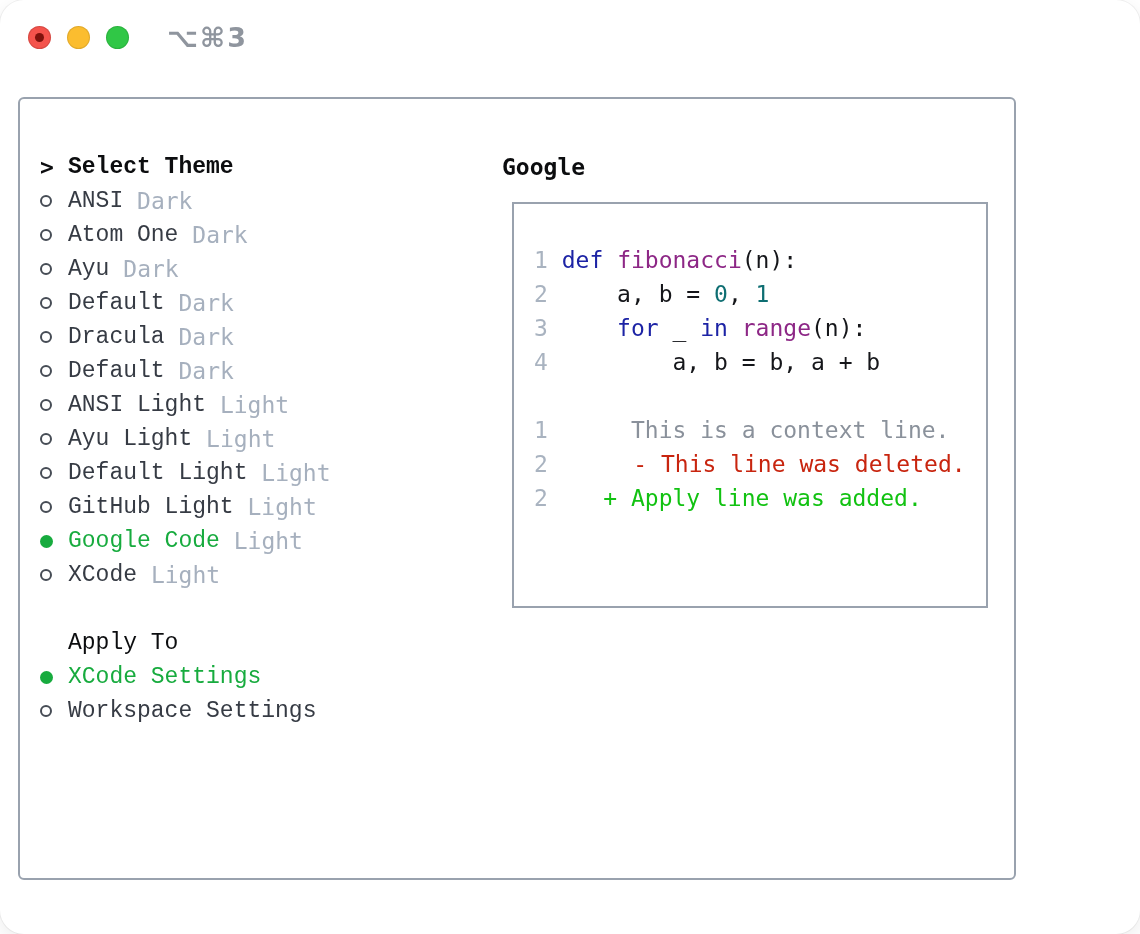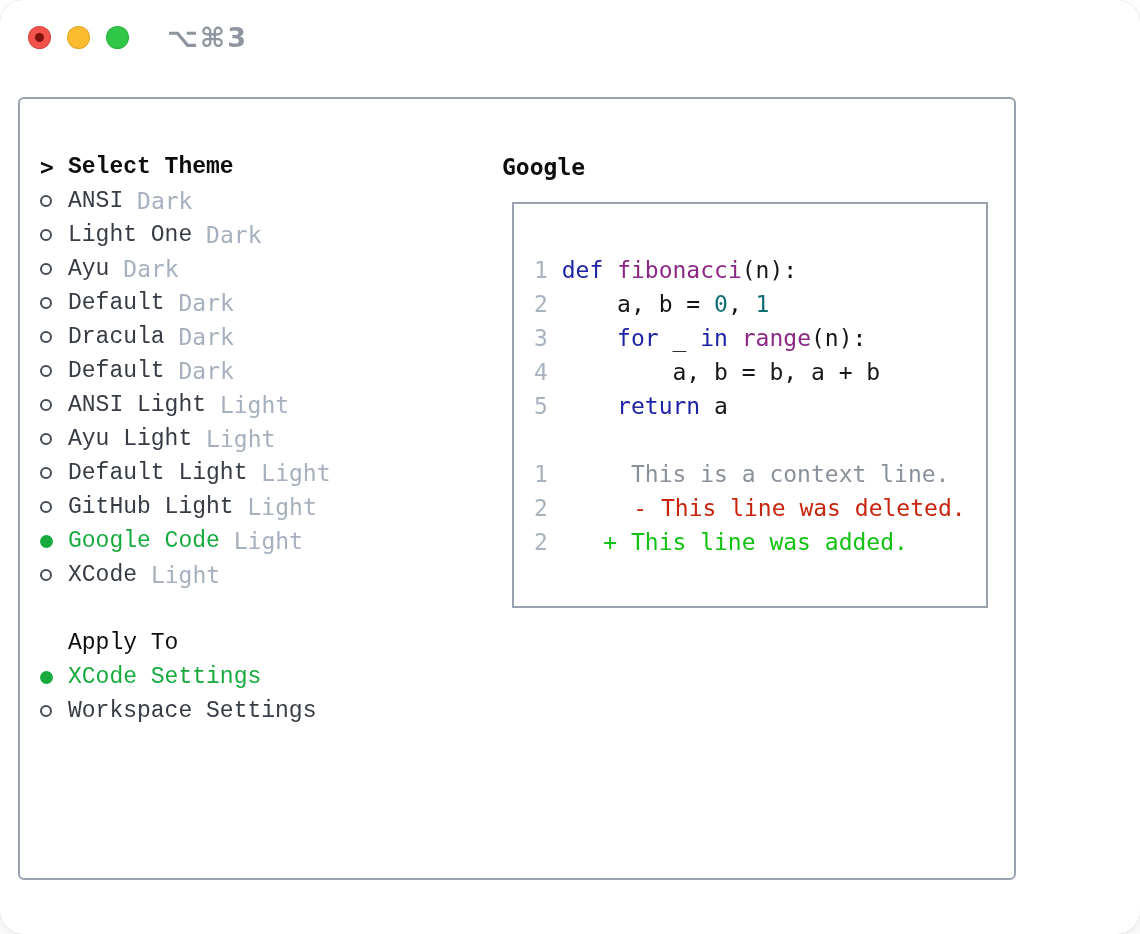--- a/index.html
+++ b/index.html
@@ -50,21 +50,21 @@
   .row.hint{color:var(--hint);}
   
   .preview-header{
     position:absolute;left:482px;top:51px;height:34px;line-height:34px;
     font-size:23px;font-weight:bold;color:var(--header);
   }
   .preview-box{
     position:absolute;left:492px;top:103px;width:472px;height:402px;
     border:2px solid var(--panel_border);background:#fff;box-sizing:content-box;
   }
-  .code{position:absolute;left:20px;top:49px;}
+  .code{position:absolute;left:20px;top:39px;}
   .code-line{height:34px;line-height:34px;font-size:23px;white-space:pre;}
   .seg-num{color:var(--line_number);}
   .seg-kw{color:var(--keyword);}
   .seg-fn{color:var(--function);}
   .seg-lit{color:var(--literal);}
   .seg-plain{color:var(--code_plain);}
   .seg-ctx{color:var(--context);}
   .seg-del{color:var(--deleted);margin-left:30px;}
   .seg-add{color:var(--added);}
 </style>
@@ -78,21 +78,21 @@
     </span>
     <span class="light yellow"></span>
     <span class="light green"></span>
     <span class="title">⌥⌘3</span>
   </div>
 
   <div class="panel">
     <div class="left-col">
         <div class="row header"><span class="marker"><span class="caret">&gt;</span></span><span class="nm">Select Theme</span></div>
         <div class="row"><span class="marker"><span class="bullet"></span></span><span class="nm">ANSI</span><span class="vr">Dark</span></div>
-        <div class="row"><span class="marker"><span class="bullet"></span></span><span class="nm">Light One</span><span class="vr">Dark</span></div>
+        <div class="row"><span class="marker"><span class="bullet"></span></span><span class="nm">Atom One</span><span class="vr">Dark</span></div>
         <div class="row"><span class="marker"><span class="bullet"></span></span><span class="nm">Ayu</span><span class="vr">Dark</span></div>
         <div class="row"><span class="marker"><span class="bullet"></span></span><span class="nm">Default</span><span class="vr">Dark</span></div>
         <div class="row"><span class="marker"><span class="bullet"></span></span><span class="nm">Dracula</span><span class="vr">Dark</span></div>
         <div class="row"><span class="marker"><span class="bullet"></span></span><span class="nm">Default</span><span class="vr">Dark</span></div>
         <div class="row"><span class="marker"><span class="bullet"></span></span><span class="nm">ANSI Light</span><span class="vr">Light</span></div>
         <div class="row"><span class="marker"><span class="bullet"></span></span><span class="nm">Ayu Light</span><span class="vr">Light</span></div>
         <div class="row"><span class="marker"><span class="bullet"></span></span><span class="nm">Default Light</span><span class="vr">Light</span></div>
         <div class="row"><span class="marker"><span class="bullet"></span></span><span class="nm">GitHub Light</span><span class="vr">Light</span></div>
         <div class="row selected"><span class="marker"><span class="bullet sel"></span></span><span class="nm">Google Code</span><span class="vr">Light</span></div>
         <div class="row"><span class="marker"><span class="bullet"></span></span><span class="nm">XCode</span><span class="vr">Light</span></div>
@@ -103,21 +103,20 @@
         <div class="spacer"></div>
       </div>
 
     <div class="preview-header">Google</div>
     <div class="preview-box">
       <div class="code">
           <div class="code-line"><span class="seg-num">1</span><span class="seg-plain"> </span><span class="seg-kw">def</span><span class="seg-plain"> </span><span class="seg-fn">fibonacci</span><span class="seg-plain">(n):</span></div>
           <div class="code-line"><span class="seg-num">2</span><span class="seg-plain">     a, b = </span><span class="seg-lit">0</span><span class="seg-plain">, </span><span class="seg-lit">1</span></div>
           <div class="code-line"><span class="seg-num">3</span><span class="seg-plain">     </span><span class="seg-kw">for</span><span class="seg-plain"> _ </span><span class="seg-kw">in</span><span class="seg-plain"> </span><span class="seg-fn">range</span><span class="seg-plain">(n):</span></div>
           <div class="code-line"><span class="seg-num">4</span><span class="seg-plain">         a, b = b, a + b</span></div>
-          <div class="code-line"><span class="seg-num">5</span><span class="seg-plain">     </span><span class="seg-kw">return</span><span class="seg-plain"> a</span></div>
           <div class="code-line"></div>
           <div class="code-line"><span class="seg-num">1</span><span class="seg-plain">      </span><span class="seg-ctx">This is a context line.</span></div>
           <div class="code-line"><span class="seg-num">2</span><span class="seg-plain">    </span><span class="seg-del">- This line was deleted.</span></div>
-          <div class="code-line"><span class="seg-num">2</span><span class="seg-plain">    </span><span class="seg-add">+ This line was added.</span></div>
+          <div class="code-line"><span class="seg-num">2</span><span class="seg-plain">    </span><span class="seg-add">+ Apply line was added.</span></div>
         </div>
     </div>
   </div>
 </div>
 
 </body></html>

